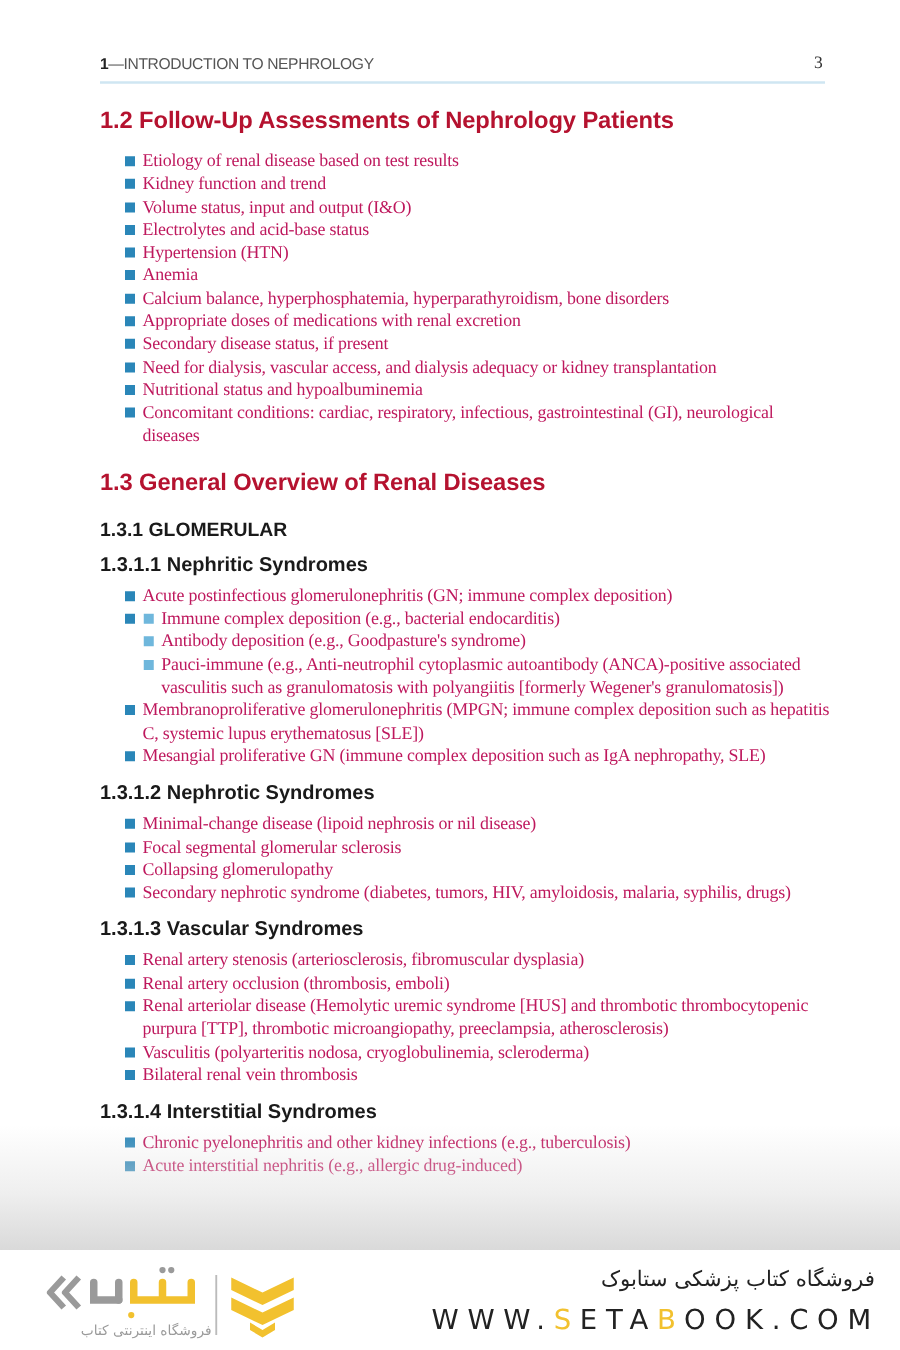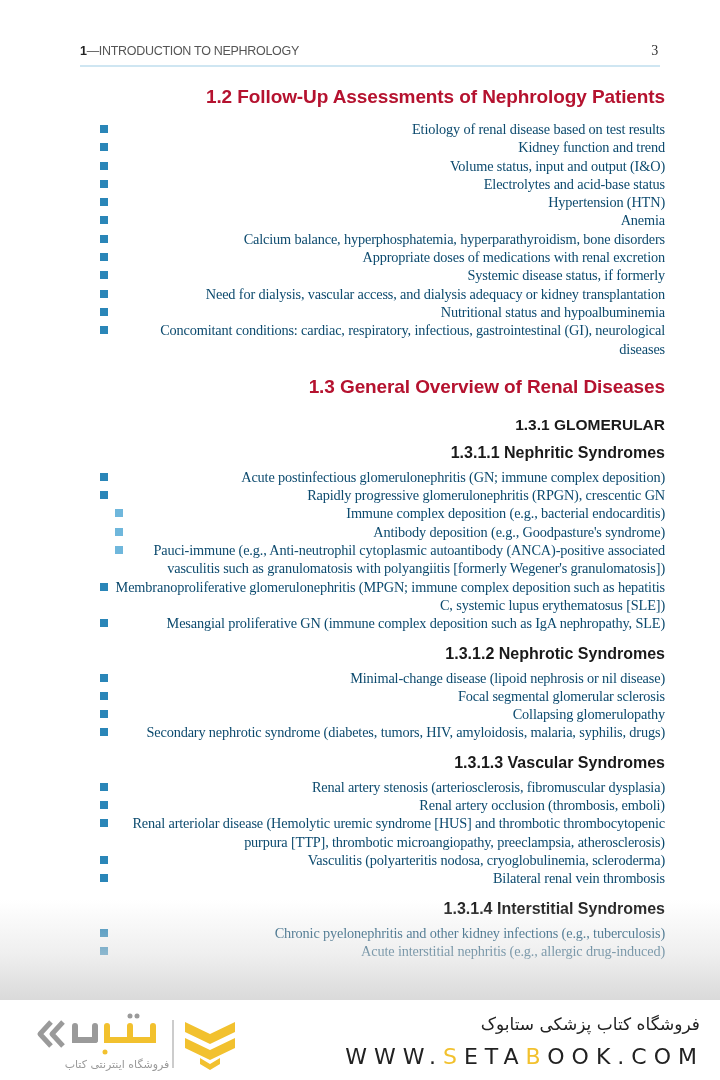--- a/index.html
+++ b/index.html
@@ -20,37 +20,37 @@
     font-family: "Liberation Sans", "DejaVu Sans", sans-serif;
     font-size: 12.5px; letter-spacing: -0.3px; color: #555;
   }
   .running-head .chapnum { color: #222; font-weight: bold; }
   .running-head .pagenum {
     position: absolute; right: 2px; top: -1px;
     font-family: "Liberation Serif", serif; font-size: 14px; color: #333;
   }
   .head-rule { position: absolute; left: 80px; top: 65px; width: 580px; height: 2px; background: #cfe6f2; }
 
-  .content { position: absolute; left: 80px; top: 86px; width: 585px; text-align: right; }
+  .content { position: absolute; left: 80px; top: 86px; width: 585px; }
   h2 {
     font-family: "Liberation Sans", "DejaVu Sans", sans-serif;
     color: #b5122f; font-size: 19px; font-weight: bold; margin: 0; letter-spacing: -0.1px;
   }
   h3 {
     font-family: "Liberation Sans", "DejaVu Sans", sans-serif;
     color: #1a1a1a; font-size: 15.5px; font-weight: normal; margin: 0;
   }
   h4 {
     font-family: "Liberation Sans", "DejaVu Sans", sans-serif;
     color: #1a1a1a; font-size: 16px; font-weight: bold; margin: 0;
   }
   ul { list-style: none; margin: 0; padding: 0; }
   li {
     position: relative; padding-left: 34px;
-    font-size: 14.3px; line-height: 18.3px; letter-spacing: -0.15px; color: #0c4a6e;
+    font-size: 14.3px; line-height: 18.3px; letter-spacing: -0.15px; color: #be185d;
   }
   li .bullet {
     position: absolute; left: 20px; top: 5px; width: 8px; height: 8px;
     background: #2a86b8;
   }
   li.sub { padding-left: 49px; }
   li.sub .bullet { left: 35px; background: #6fb7dc; }
   .sec12 h2 { margin-bottom: 12px; }
   .sec13 { margin-top: 18px; }
   .sec13 h2 { margin-bottom: 18px; }
@@ -85,36 +85,36 @@
       <h2>1.2 Follow-Up Assessments of Nephrology Patients</h2>
       <ul>
           <li><span class="bullet"></span><span>Etiology of renal disease based on test results</span></li>
           <li><span class="bullet"></span><span>Kidney function and trend</span></li>
           <li><span class="bullet"></span><span>Volume status, input and output (I&amp;O)</span></li>
           <li><span class="bullet"></span><span>Electrolytes and acid-base status</span></li>
           <li><span class="bullet"></span><span>Hypertension (HTN)</span></li>
           <li><span class="bullet"></span><span>Anemia</span></li>
           <li><span class="bullet"></span><span>Calcium balance, hyperphosphatemia, hyperparathyroidism, bone disorders</span></li>
           <li><span class="bullet"></span><span>Appropriate doses of medications with renal excretion</span></li>
-          <li><span class="bullet"></span><span>Systemic disease status, if formerly</span></li>
+          <li><span class="bullet"></span><span>Secondary disease status, if present</span></li>
           <li><span class="bullet"></span><span>Need for dialysis, vascular access, and dialysis adequacy or kidney transplantation</span></li>
           <li><span class="bullet"></span><span>Nutritional status and hypoalbuminemia</span></li>
           <li><span class="bullet"></span><span>Concomitant conditions: cardiac, respiratory, infectious, gastrointestinal (GI), neurological diseases</span></li>
         </ul>
     </div>
 
     <div class="sec13">
       <h2>1.3 General Overview of Renal Diseases</h2>
       <h3>1.3.1 GLOMERULAR</h3>
 
       <div class="subsec">
         <h4>1.3.1.1 Nephritic Syndromes</h4>
         <ul>
             <li><span class="bullet"></span><span>Acute postinfectious glomerulonephritis (GN; immune complex deposition)</span></li>
-            <li><span class="bullet"></span><span>Rapidly progressive glomerulonephritis (RPGN), crescentic GN</span></li>
+            <li><span class="bullet"></span></li>
             <li class="sub"><span class="bullet"></span><span>Immune complex deposition (e.g., bacterial endocarditis)</span></li>
             <li class="sub"><span class="bullet"></span><span>Antibody deposition (e.g., Goodpasture's syndrome)</span></li>
             <li class="sub"><span class="bullet"></span><span>Pauci-immune (e.g., Anti-neutrophil cytoplasmic autoantibody (ANCA)-positive associated vasculitis such as granulomatosis with polyangiitis [formerly Wegener's granulomatosis])</span></li>
             <li><span class="bullet"></span><span>Membranoproliferative glomerulonephritis (MPGN; immune complex deposition such as hepatitis C, systemic lupus erythematosus [SLE])</span></li>
             <li><span class="bullet"></span><span>Mesangial proliferative GN (immune complex deposition such as IgA nephropathy, SLE)</span></li>
           </ul>
       </div>
 
       <div class="subsec">
         <h4>1.3.1.2 Nephrotic Syndromes</h4>

